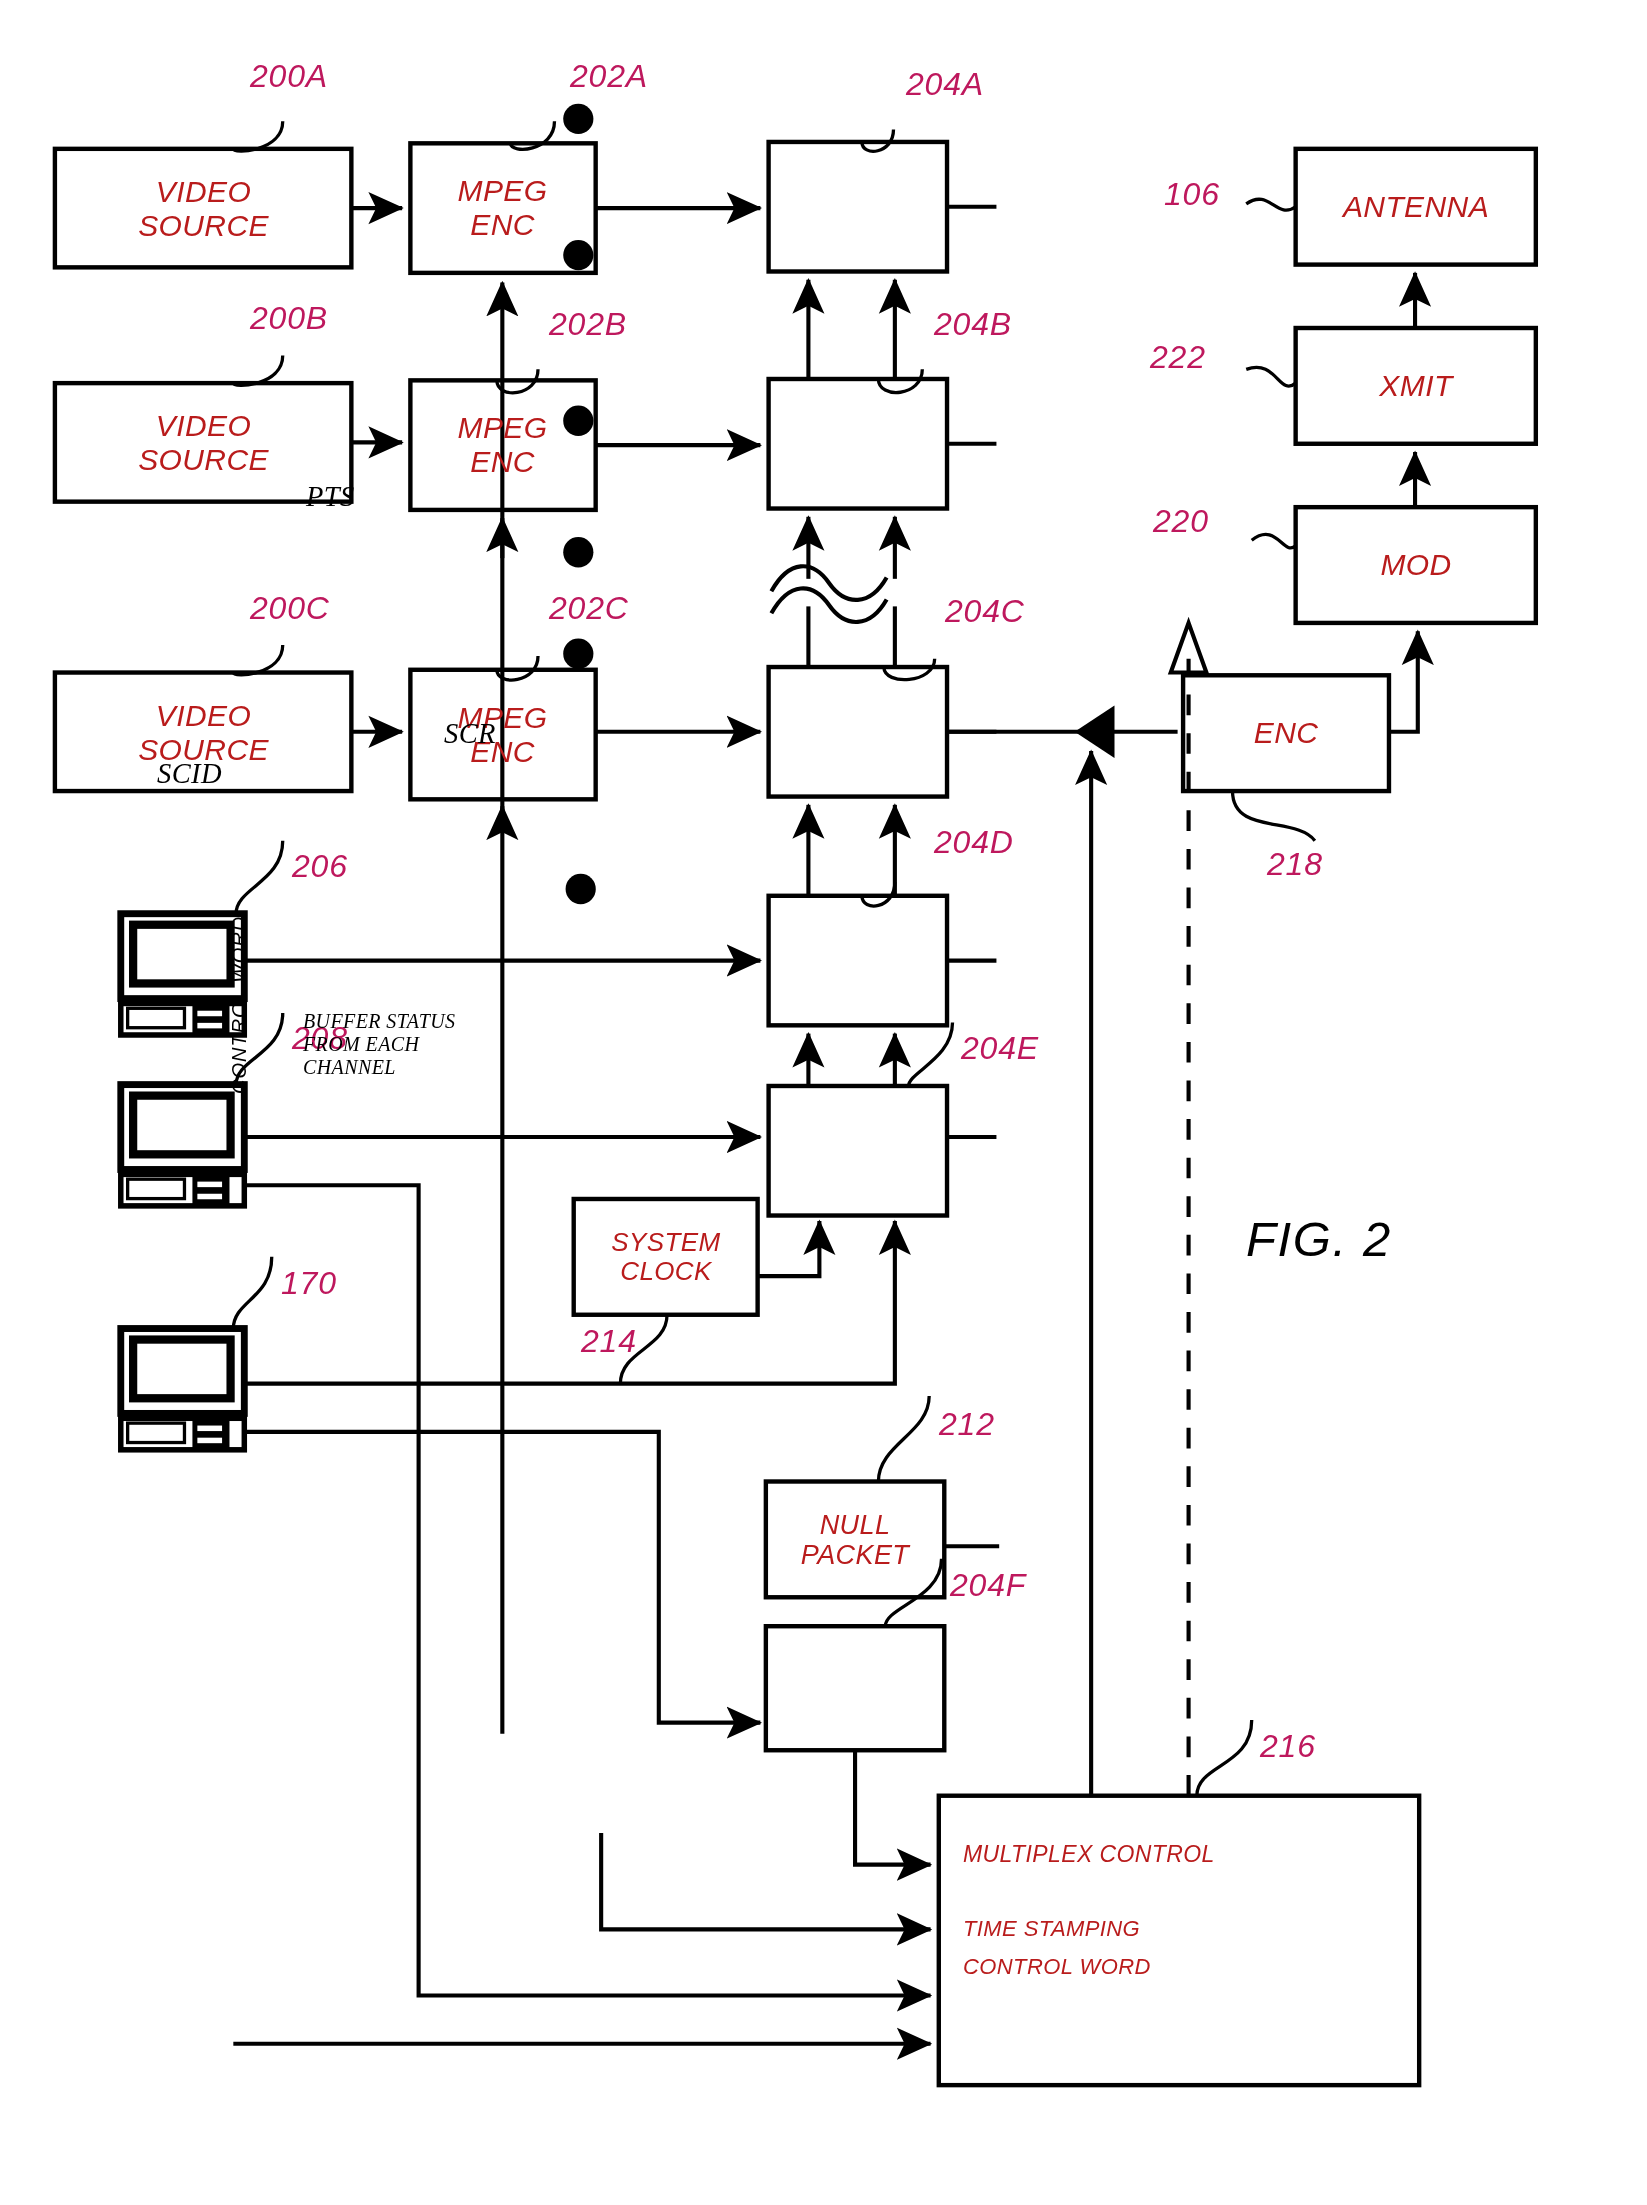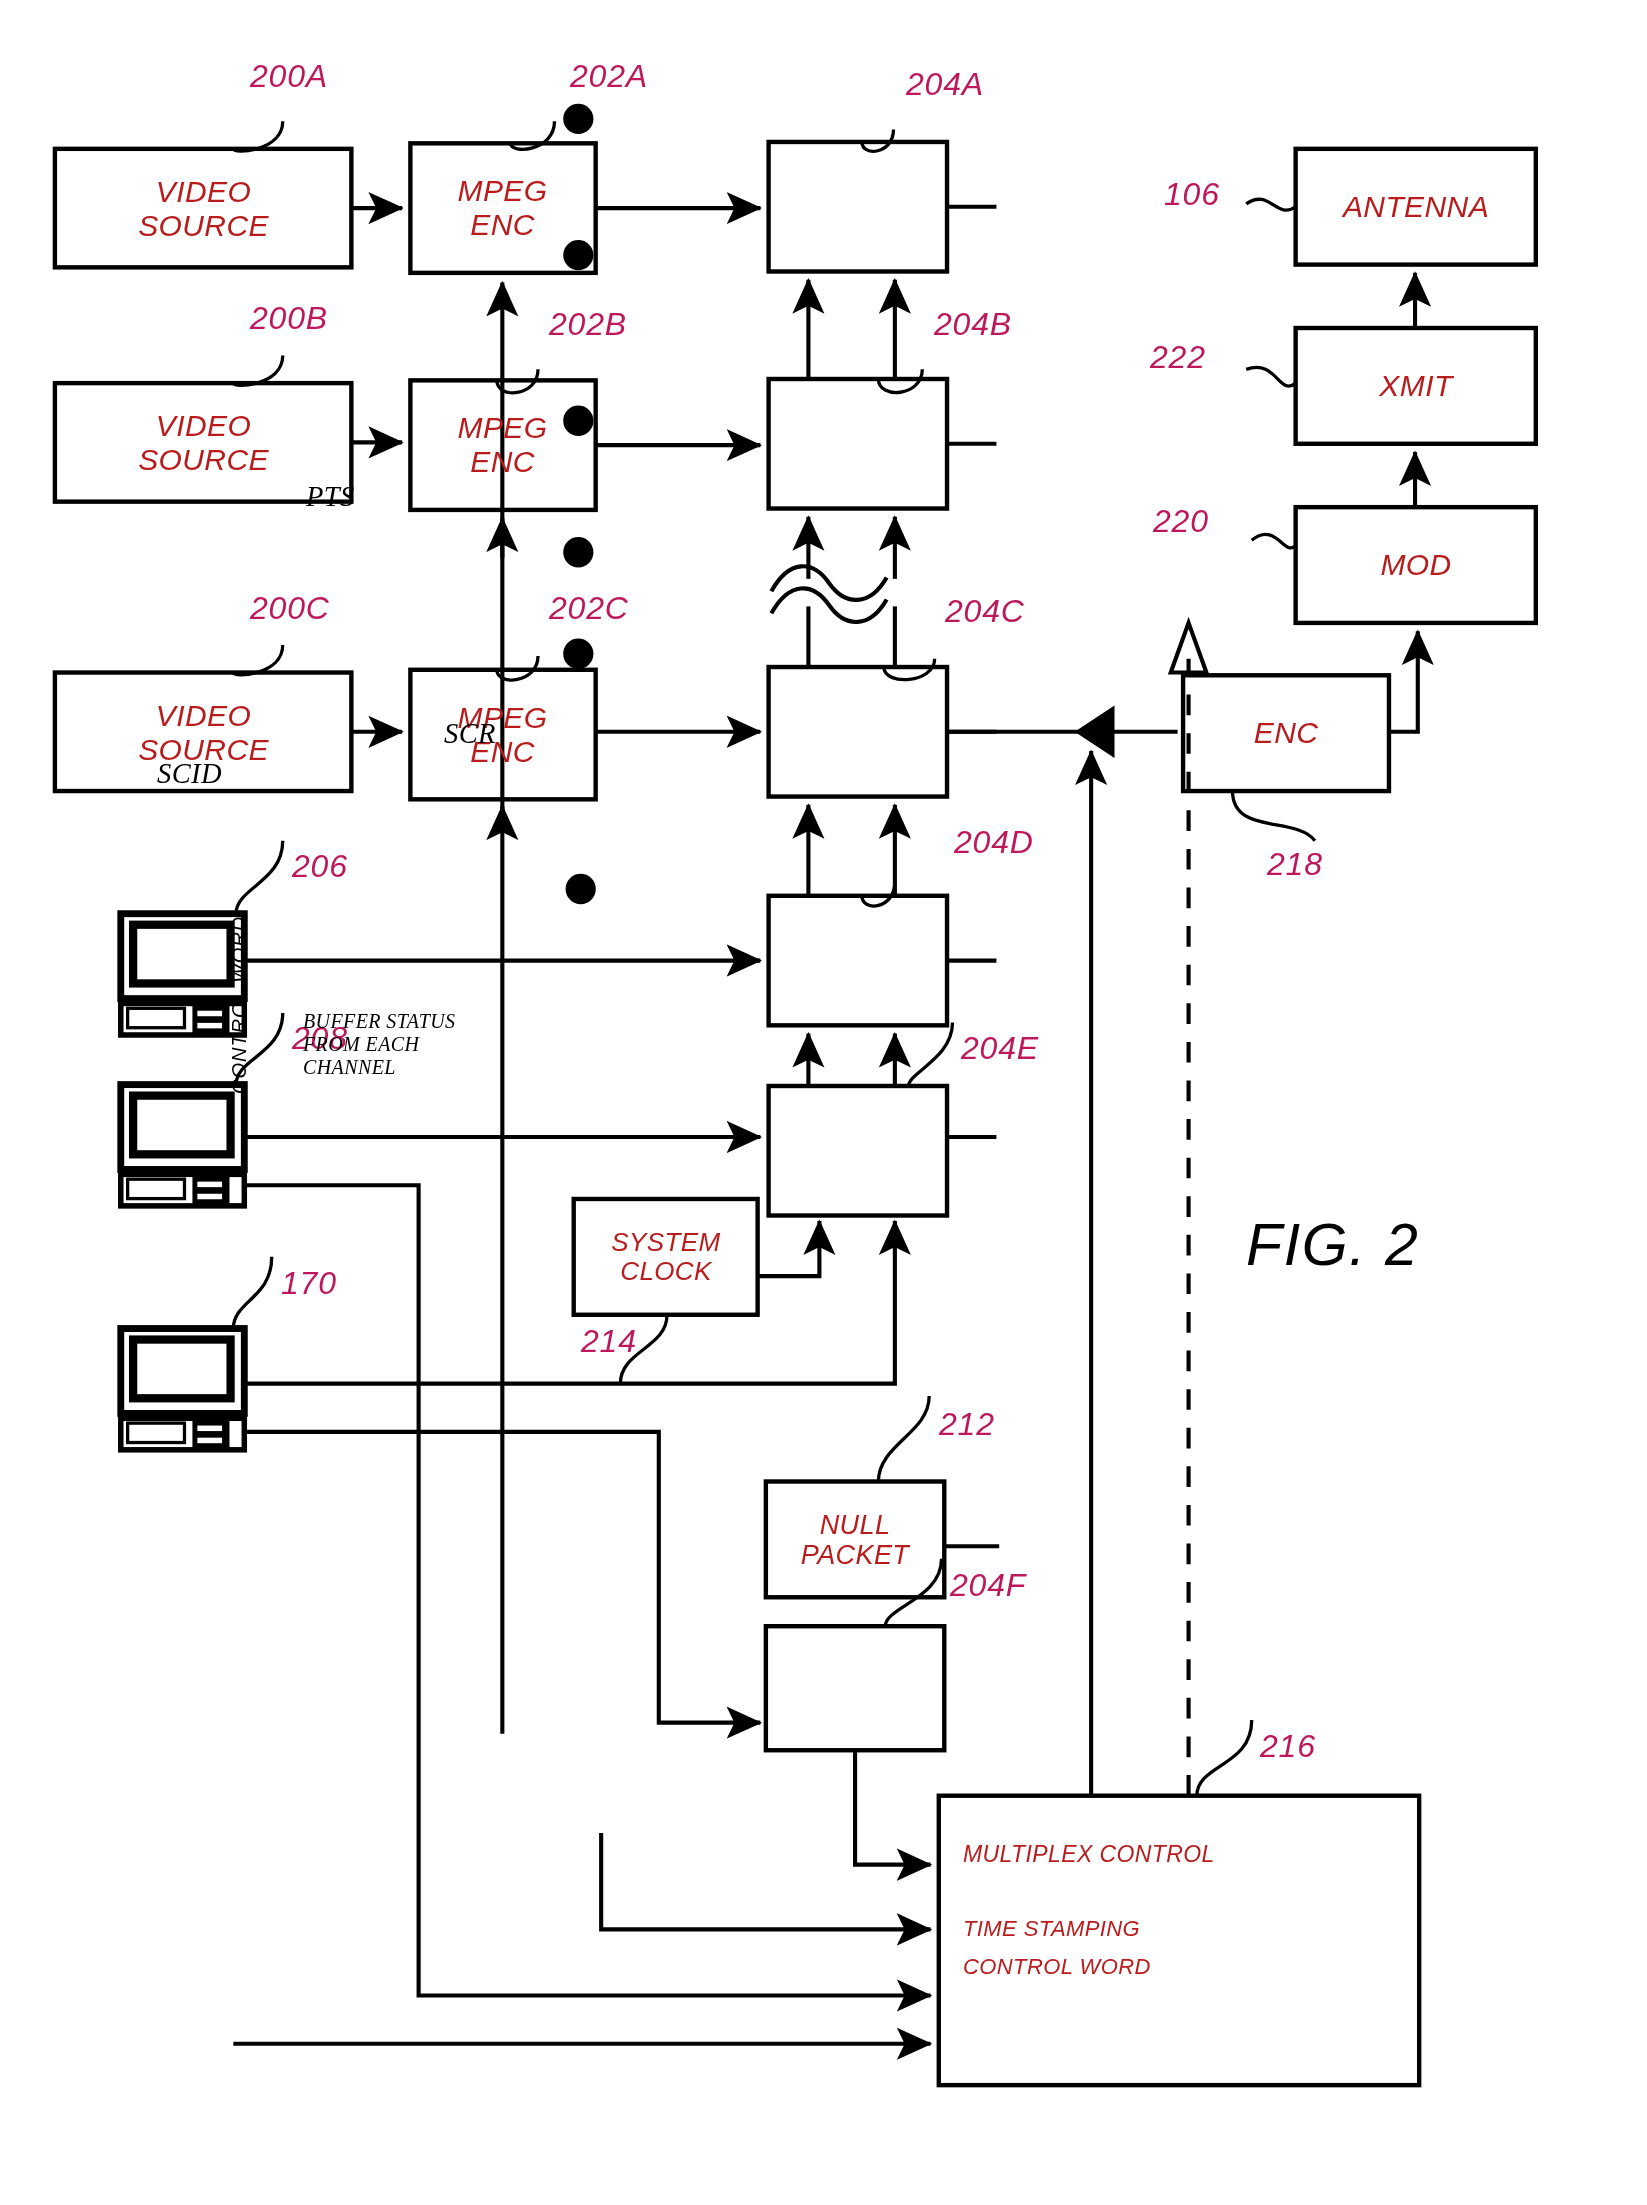--- a/index.html
+++ b/index.html
@@ -42,21 +42,21 @@
     color:#000;
     font-family:Liberation Serif, serif;
     letter-spacing:0.4px;
     white-space:nowrap;
   }
   .fig-title{
     position:absolute;
     font-style:italic;
     color:#000;
     font-family:"Liberation Sans", sans-serif;
-    font-size:59px;
+    font-size:49px;
     letter-spacing:1.6px;
     white-space:nowrap;
   }
   .vert-label{
     position:absolute;
     font-style:italic;
     color:#000;
     font-family:"Liberation Sans", sans-serif;
     font-size:20px;
     letter-spacing:1px;
@@ -313,21 +313,21 @@
 ENC</div>
       <div class="ref-num" style="left: 549px; top: 306px;">202B</div>
       <div class="ref-num" style="left: 934px; top: 306px;">204B</div>
       <div class="blk-label multiline" style="left: 55px; top: 673px; width: 297px; height: 119px; font-size: 30px;">VIDEO
 SOURCE</div>
       <div class="ref-num" style="left: 250px; top: 590px;">200C</div>
       <div class="blk-label multiline" style="left: 410px; top: 670px; width: 185px; height: 130px; font-size: 30px;">MPEG
 ENC</div>
       <div class="ref-num" style="left: 549px; top: 590px;">202C</div>
       <div class="ref-num" style="left: 945px; top: 593px;">204C</div>
-      <div class="ref-num" style="left: 954px; top: 824px;">204D</div>
+      <div class="ref-num" style="left: 934px; top: 824px;">204D</div>
       <div class="ref-num" style="left: 961px; top: 1030px;">204E</div>
       <div class="blk-label multiline" style="left: 574px; top: 1199px; width: 184px; height: 116px; font-size: 26px; text-align: center;">SYSTEM
 CLOCK</div>
       <div class="ref-num" style="left: 581px; top: 1323px;">214</div>
       <div class="blk-label multiline" style="left: 766px; top: 1482px; width: 178px; height: 116px; font-size: 27px;">NULL
 PACKET</div>
       <div class="ref-num" style="left: 939px; top: 1406px;">212</div>
       <div class="ref-num" style="left: 950px; top: 1567px;">204F</div>
       <div class="blk-label multiline" style="left: 1183px; top: 675px; width: 206px; height: 116px; font-size: 30px;">ENC</div>
       <div class="ref-num" style="left: 1267px; top: 846px;">218</div>

